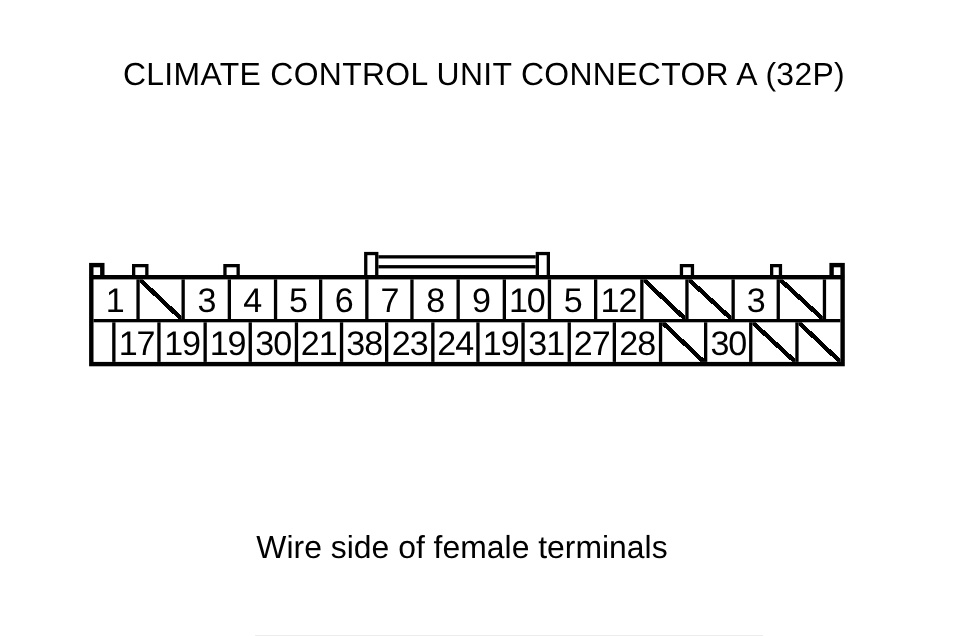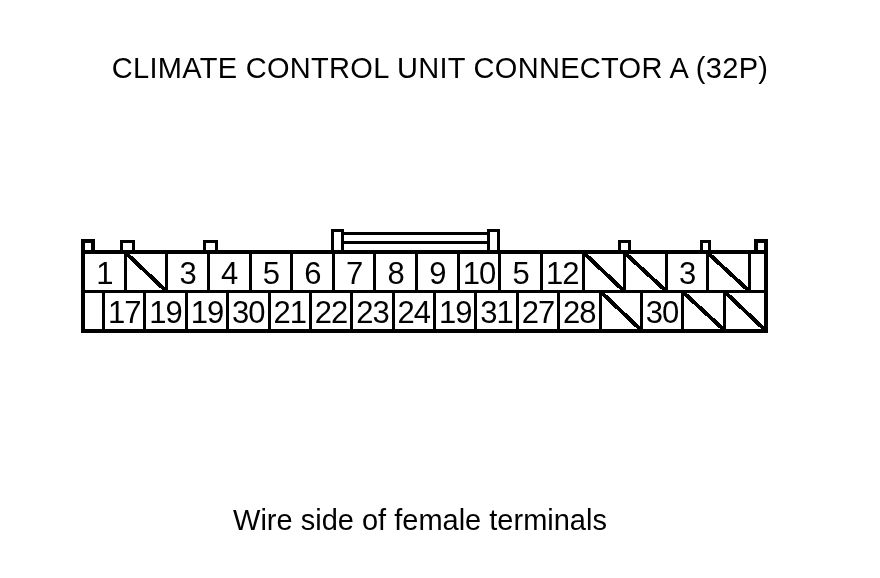--- a/index.html
+++ b/index.html
@@ -13,21 +13,21 @@
     font-family: "Liberation Sans", "DejaVu Sans", sans-serif;
     color: var(--ink);
   }
   .title {
     position: absolute; top: 53px; left: 0; width: 880px;
     text-align: center;
     font-size: 29px; letter-spacing: 0.3px; line-height: 1.1;
     white-space: nowrap;
   }
   .caption {
-    position: absolute; top: 505px; left: 0; width: 840px;
+    position: absolute; top: 483px; left: 0; width: 840px;
     text-align: center;
     font-size: 29px; line-height: 1.1;
     white-space: nowrap;
   }
 
   
   .connector { position: absolute; left: 81px; top: 229px; width: 687px; height: 104px; }
 
   
   .step {
@@ -168,21 +168,21 @@
           <div class="cell pin">
             <span class="pin-num">19</span>
           </div>
           <div class="cell pin">
             <span class="pin-num">30</span>
           </div>
           <div class="cell pin">
             <span class="pin-num">21</span>
           </div>
           <div class="cell pin">
-            <span class="pin-num">22</span>
+            <span class="pin-num">38</span>
           </div>
           <div class="cell pin">
             <span class="pin-num">23</span>
           </div>
           <div class="cell pin">
             <span class="pin-num">24</span>
           </div>
           <div class="cell pin">
             <span class="pin-num">19</span>
           </div>

